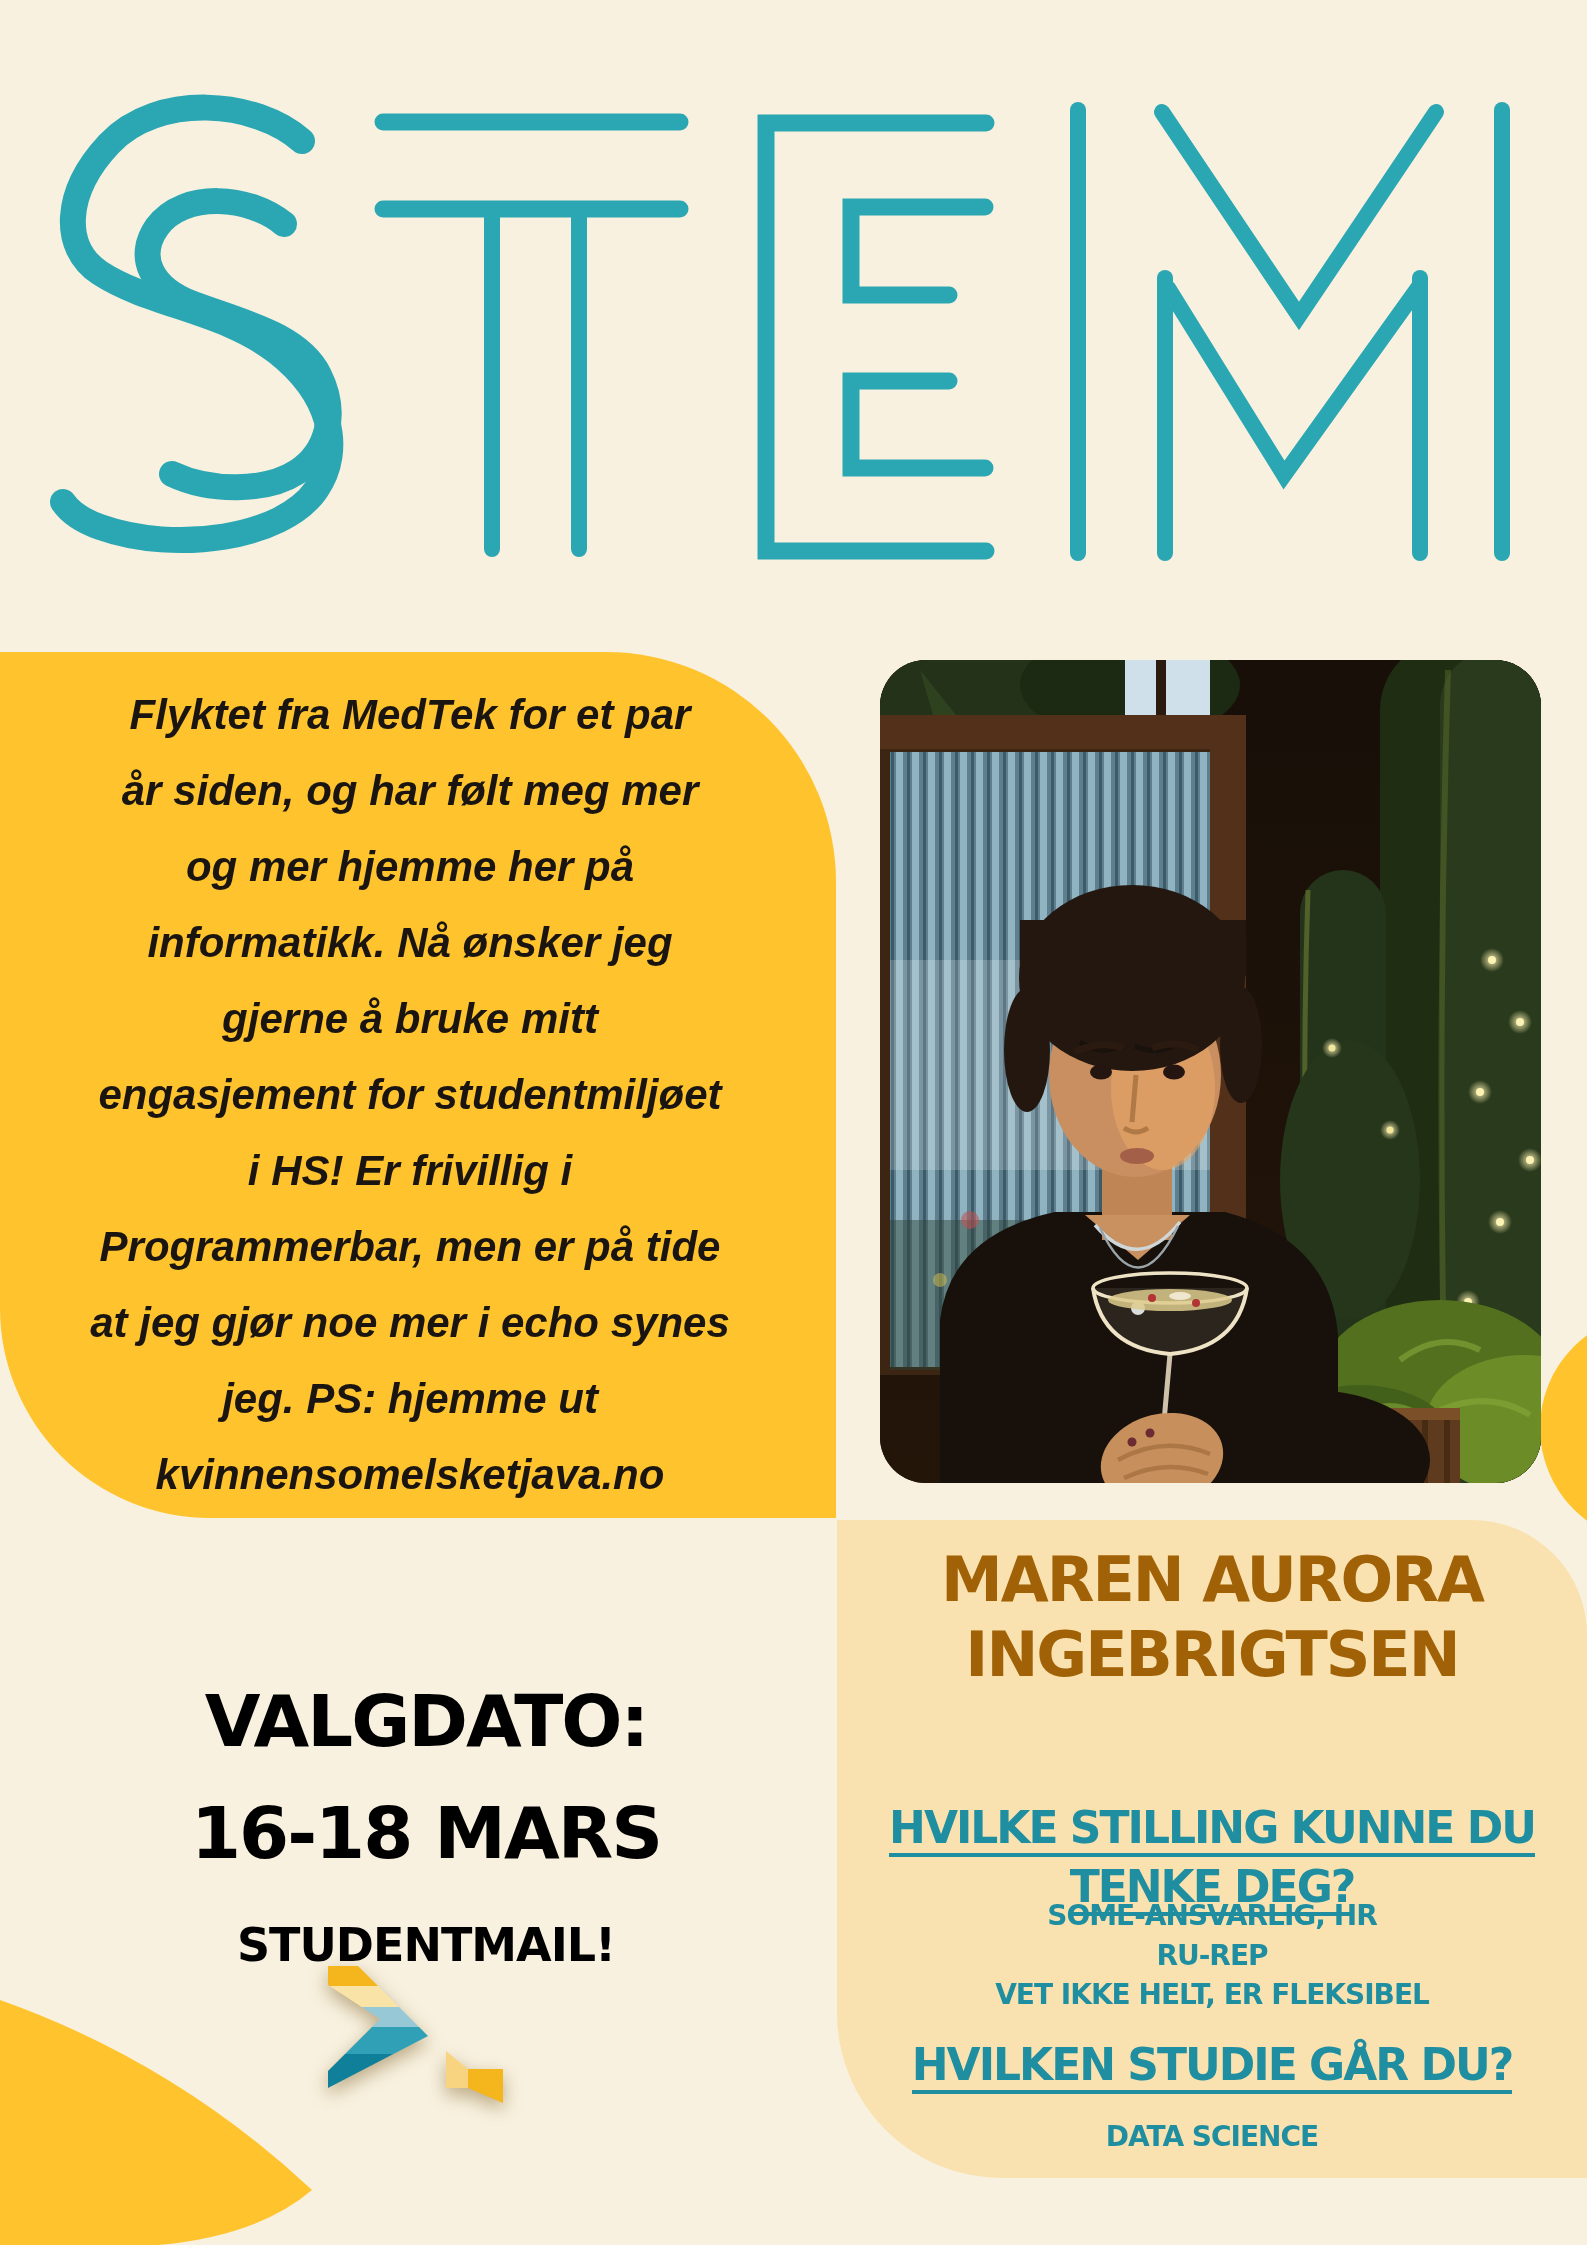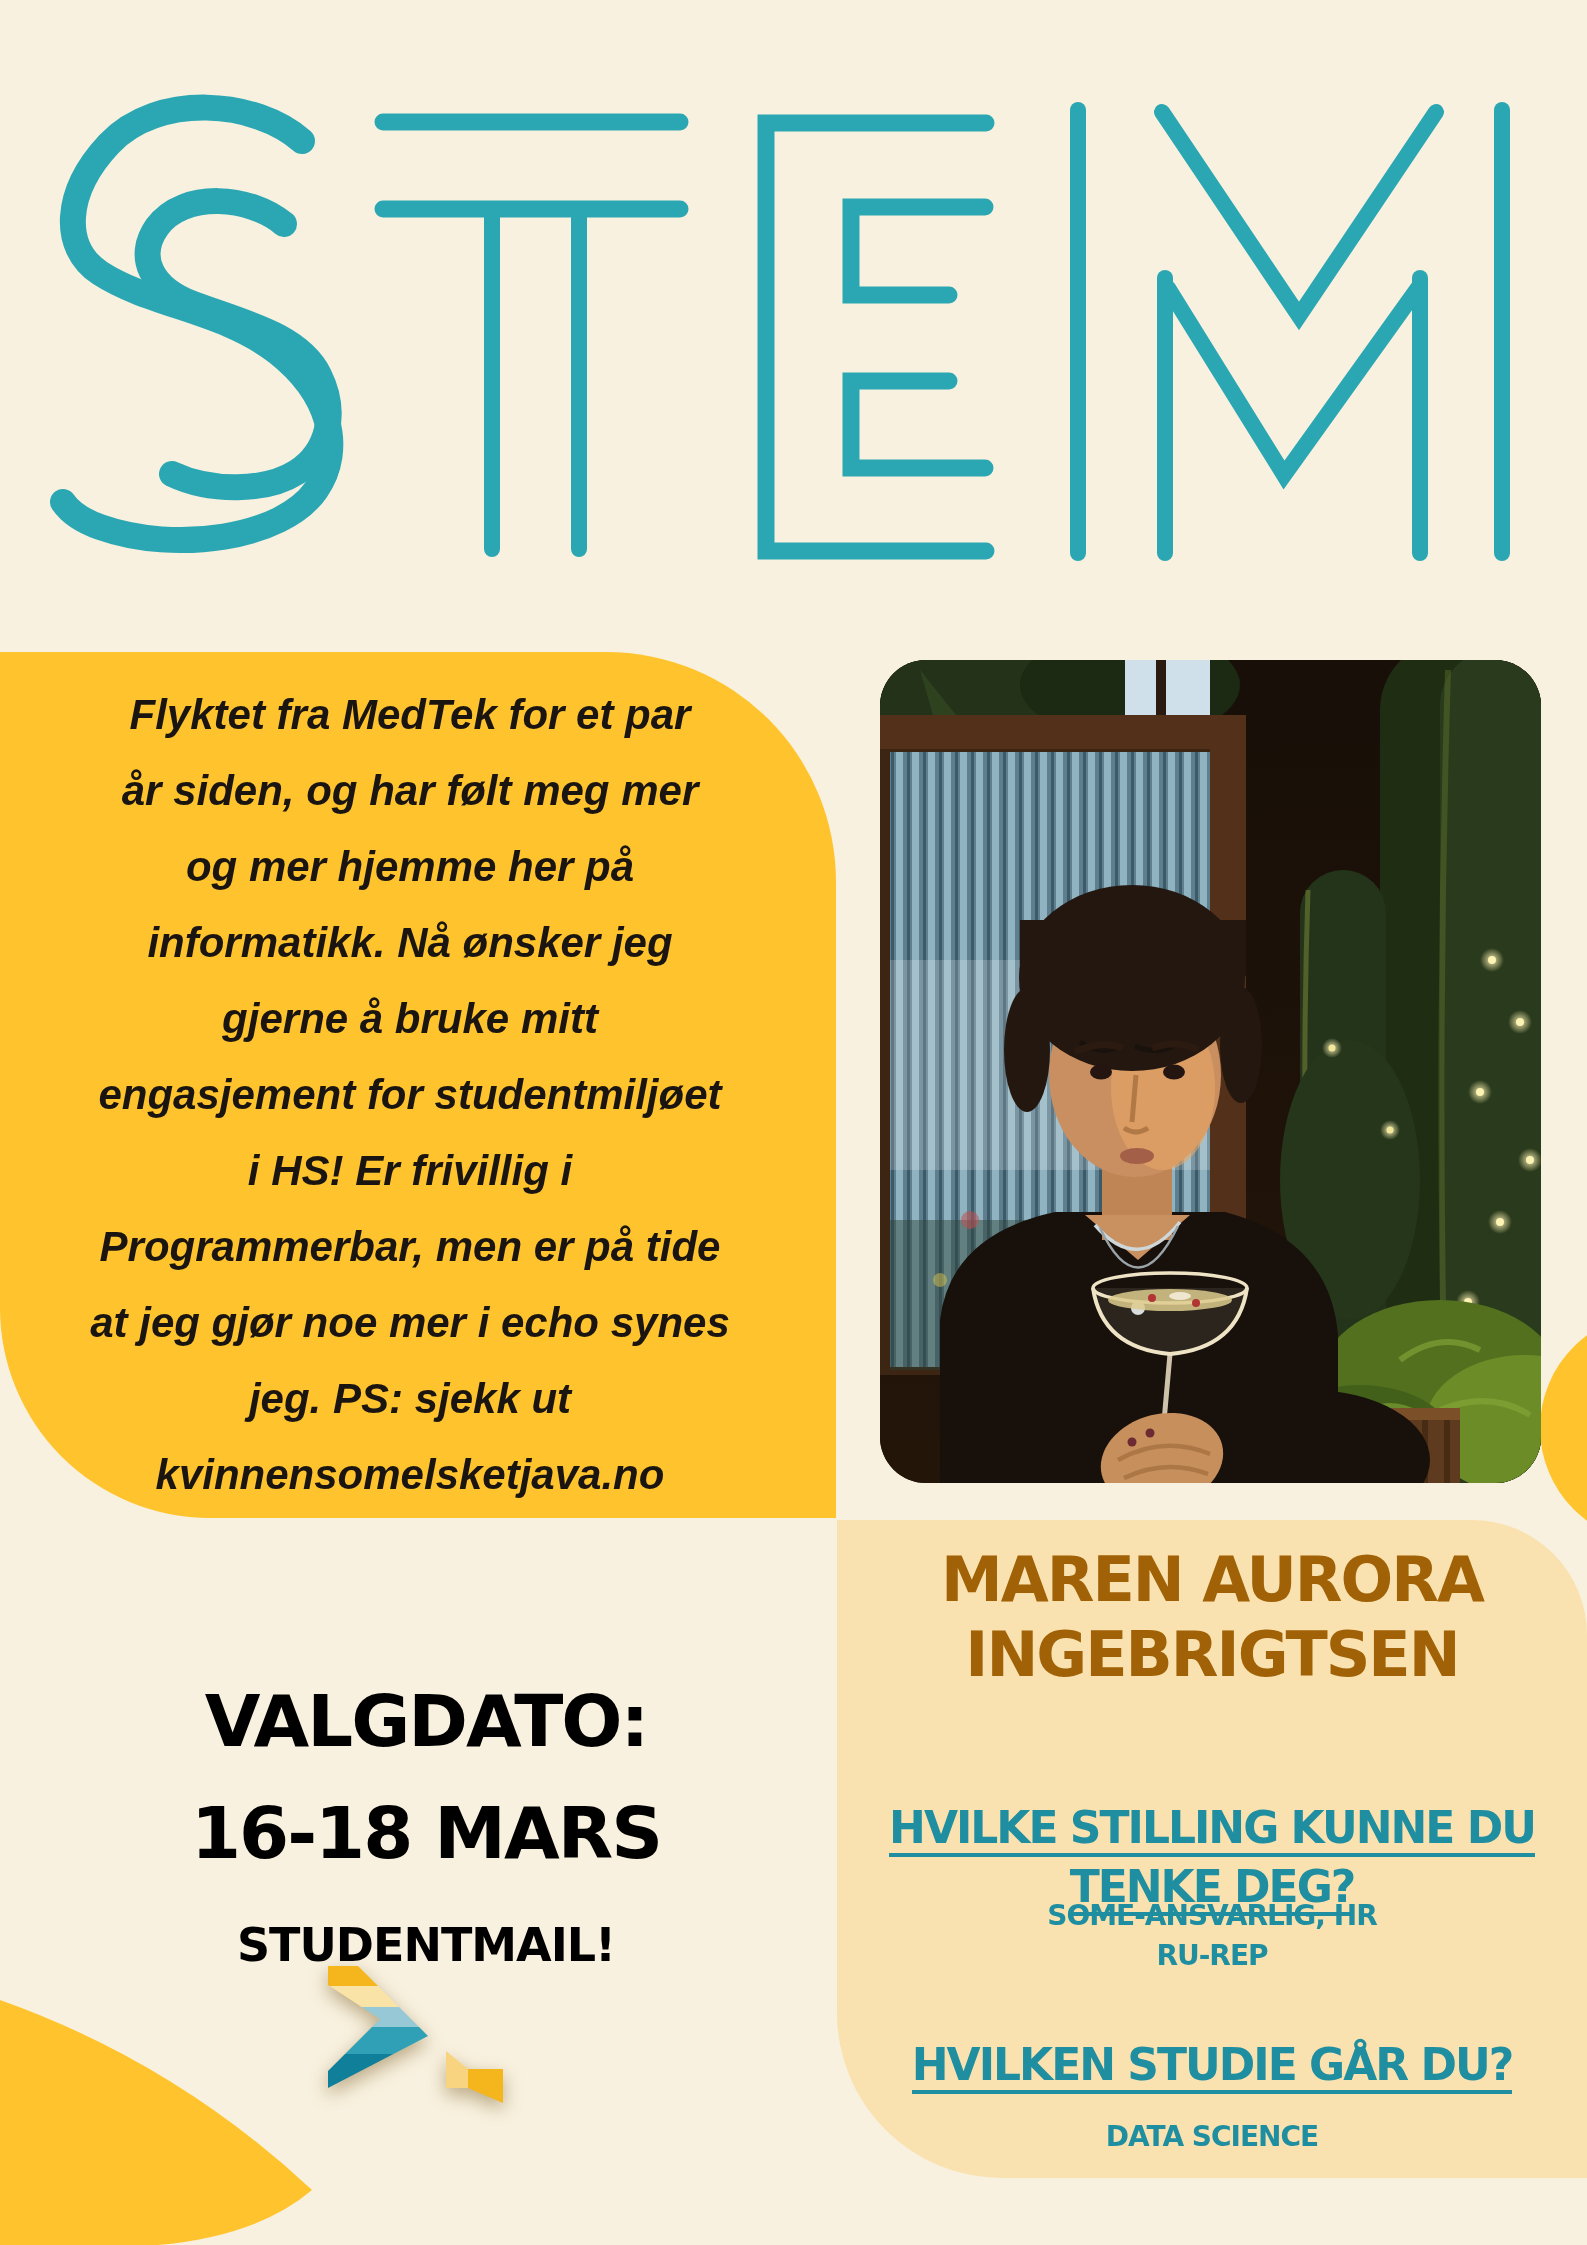--- a/index.html
+++ b/index.html
@@ -106,21 +106,21 @@
   <div class="abs bio-text">
     <div class="bio-line">Flyktet fra MedTek for et par</div>
     <div class="bio-line">år siden, og har følt meg mer</div>
     <div class="bio-line">og mer hjemme her på</div>
     <div class="bio-line">informatikk. Nå ønsker jeg</div>
     <div class="bio-line">gjerne å bruke mitt</div>
     <div class="bio-line">engasjement for studentmiljøet</div>
     <div class="bio-line">i HS! Er frivillig i</div>
     <div class="bio-line">Programmerbar, men er på tide</div>
     <div class="bio-line">at jeg gjør noe mer i echo synes</div>
-    <div class="bio-line">jeg. PS: sjekk ut</div>
+    <div class="bio-line">jeg. PS: hjemme ut</div>
     <div class="bio-line">kvinnensomelsketjava.no</div>
   </div>
 
   <div class="abs photo-frame">
     <svg width="661" height="823" viewBox="0 0 661 823">
       <defs>
         <pattern id="ribs" width="16" height="20" patternUnits="userSpaceOnUse">
           <rect width="16" height="20" fill="#5d7f8e"></rect>
           <rect width="7" height="20" fill="#8fb3c0"></rect>
           <rect x="11" width="3" height="20" fill="#3c5a68"></rect>
@@ -249,20 +249,21 @@
     <div class="name-line">INGEBRIGTSEN</div>
   </div>
 
   <div class="abs q1 teal">
     <div class="q-line"><span>HVILKE STILLING KUNNE DU</span></div>
     <div class="q-line"><span>TENKE DEG?</span></div>
   </div>
   <div class="abs a1 teal">
     <div class="a-line">SOME-ANSVARLIG, HR</div>
     <div class="a-line">RU-REP</div>
+    <div class="a-line">VET IKKE HELT, ER FLEKSIBEL</div>
   </div>
 
   <div class="abs q2 teal">
     <div class="q-line"><span>HVILKEN STUDIE GÅR DU?</span></div>
   </div>
   <div class="abs a2 teal">
     <div class="a-line">DATA SCIENCE</div>
   </div>
 
   <div class="abs election">

